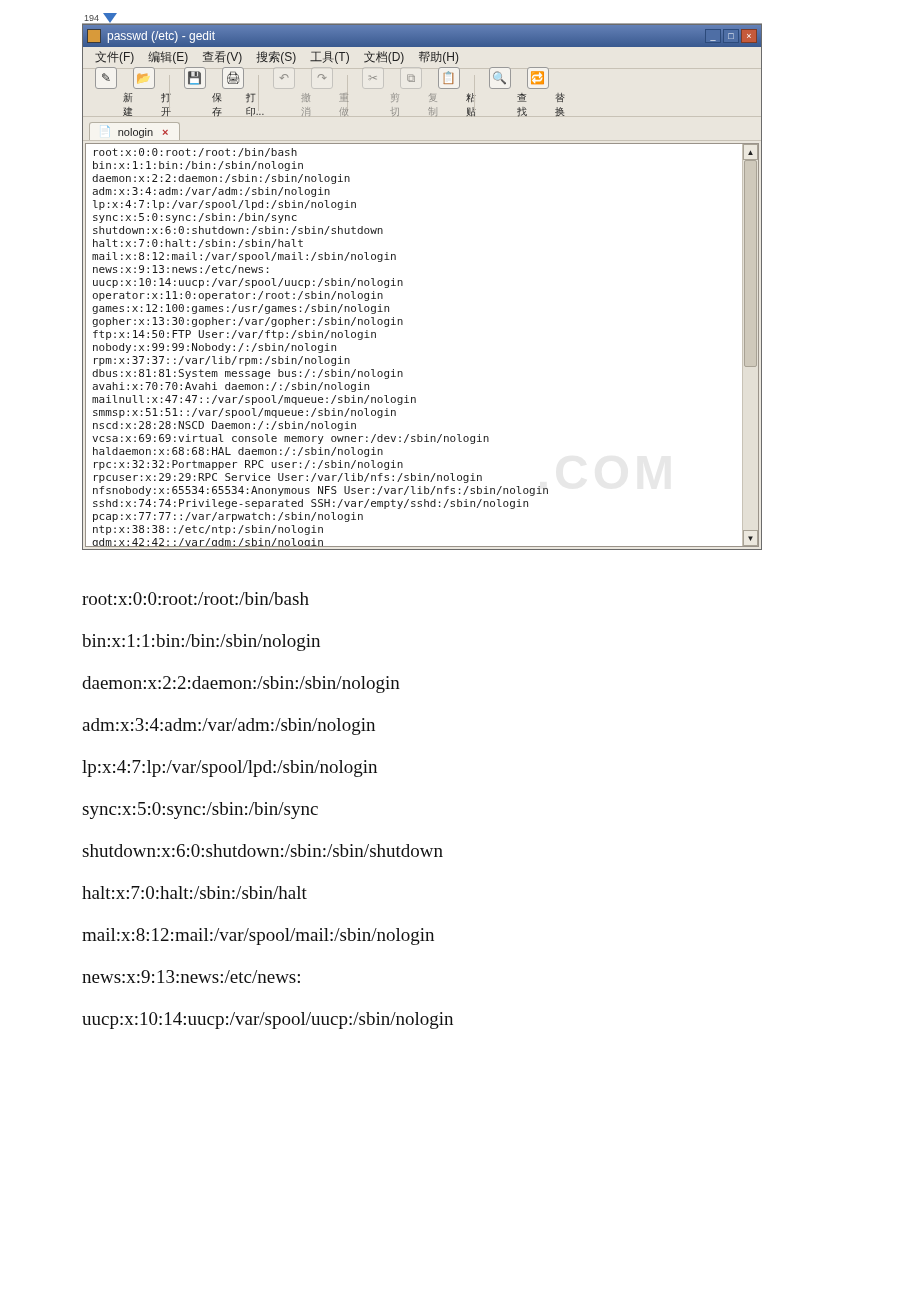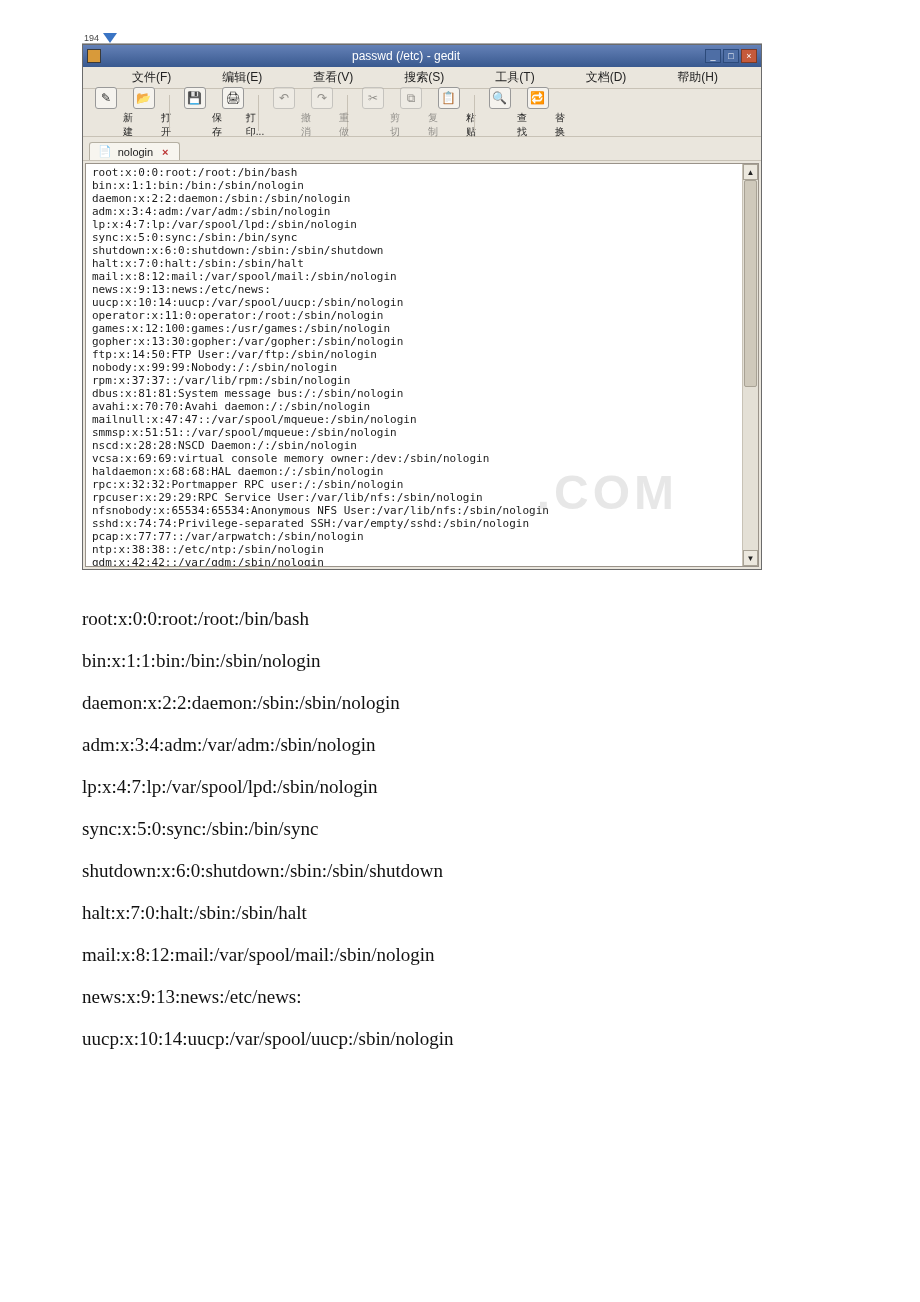--- a/index.html
+++ b/index.html
@@ -1,21 +1,21 @@
 <!DOCTYPE html>
 <html><head>
 <meta charset="utf-8">
 <style>
   * { box-sizing: border-box; margin: 0; padding: 0; }
   body {
     font-family: sans-serif;
     background: #ffffff;
     width: 920px;
   }
-  .canvas { width: 844px; padding: 32px 0 40px 0; }
+  .canvas { width: 844px; padding: 12px 0 40px 0; }
   .screenshot-wrap { margin: 0 auto 30px auto; width: 680px; position: relative; }
   .window {
     border: 1px solid #6b6b6b;
     background: #eae6dd;
     font-size: 11px;
     color: #222;
   }
   .titlebar {
     background: linear-gradient(#6481b7, #39598f);
     color: #fff;
@@ -24,21 +24,21 @@
     align-items: center;
     padding: 0 4px;
     font-size: 12px;
   }
   .titlebar .app-icon {
     width: 14px; height: 14px;
     background: #d89a3a;
     margin-right: 6px;
     border: 1px solid #3a3a3a;
   }
-  .titlebar .title-text { flex: 1; text-align: center; }
+  .titlebar .title-text { flex: 1; }
   .win-controls { display: flex; gap: 2px; }
   .win-btn {
     width: 16px; height: 14px;
     background: #4e6ea5;
     border: 1px solid #2c4a7a;
     color: #fff;
     font-size: 9px;
     display: flex; align-items: center; justify-content: center;
     cursor: pointer;
   }
@@ -46,21 +46,21 @@
   .menubar {
     background: #eae6dd;
     border-bottom: 1px solid #c8c2b6;
     height: 22px;
     display: flex;
     align-items: center;
     padding: 0 6px;
     gap: 2px;
     font-size: 12px;
   }
-  .menu-item { padding: 2px 6px; cursor: pointer; margin-left: 37px; }
+  .menu-item { padding: 2px 6px; cursor: pointer; }
   .toolbar {
     background: #eae6dd;
     border-bottom: 1px solid #c8c2b6;
     height: 48px;
     display: flex;
     align-items: center;
     padding: 2px 6px;
     gap: 4px;
   }
   .tb-btn {

